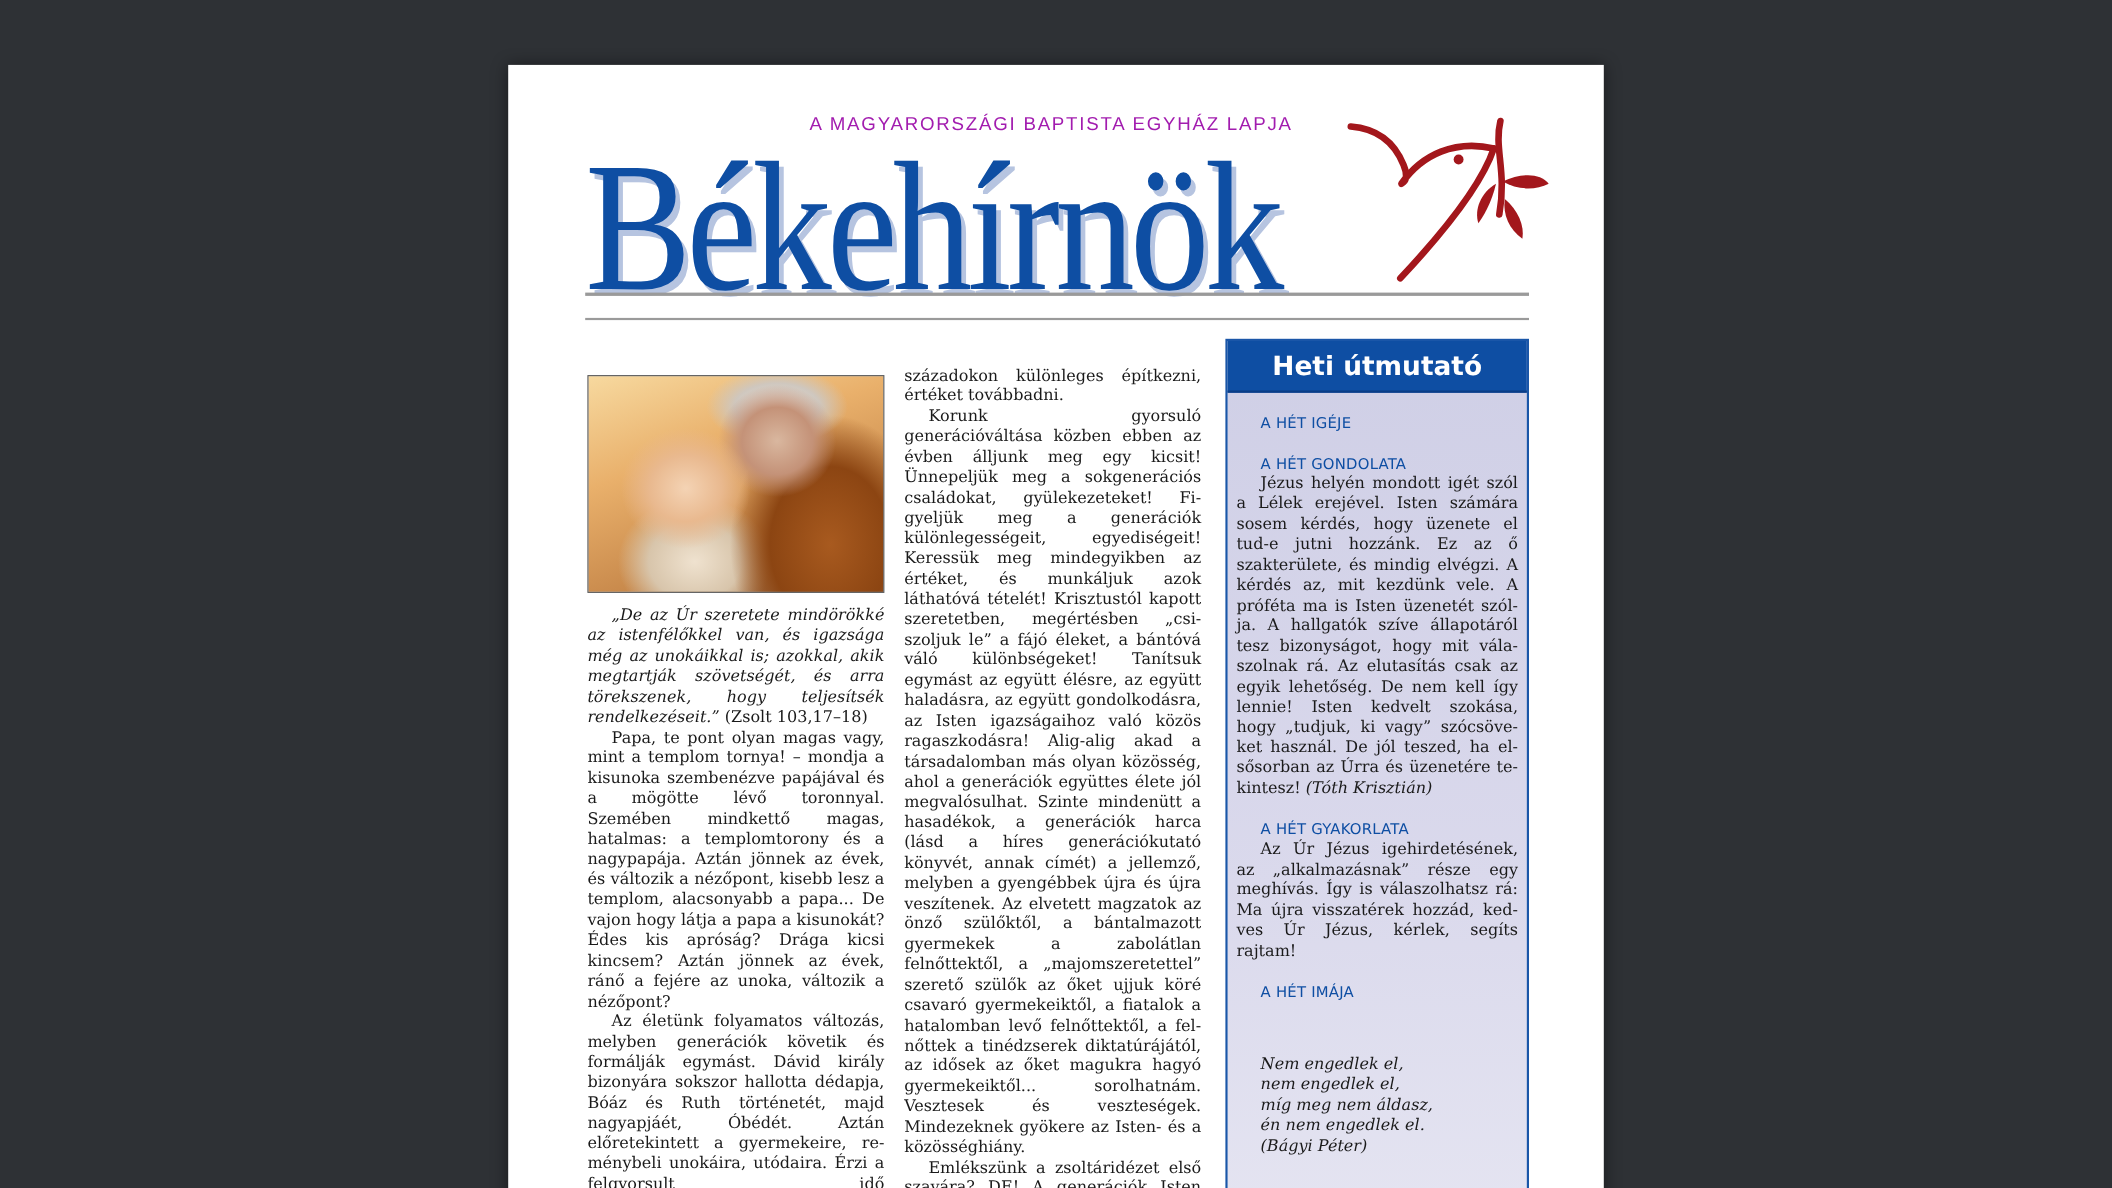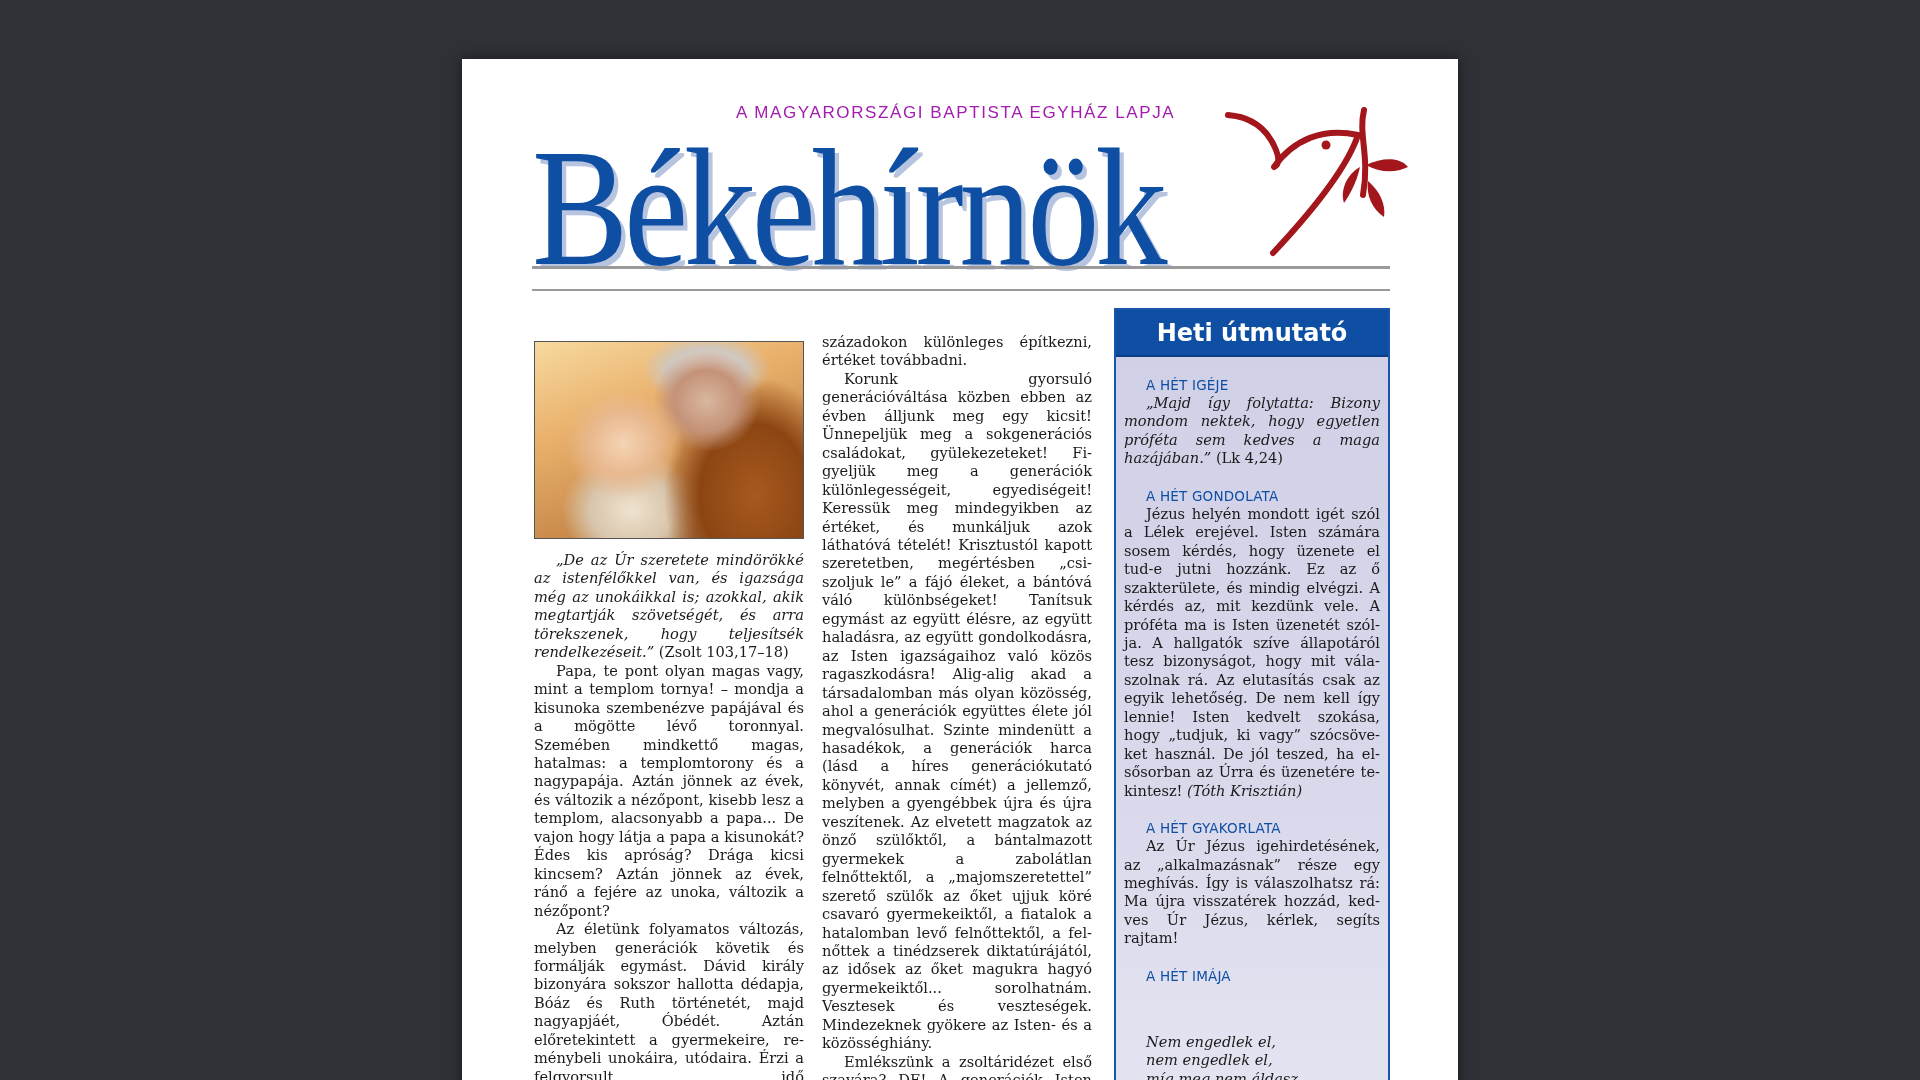--- a/index.html
+++ b/index.html
@@ -157,21 +157,20 @@
     <p>Korunk gyorsuló generációváltása közben ebben az évben álljunk meg egy kicsit! Ünnepeljük meg a sokgene­rációs családokat, gyülekezeteket! Fi­gyeljük meg a generációk különleges­ségeit, egyediségeit! Keressük meg mindegyikben az értéket, és munkál­juk azok láthatóvá tételét! Krisztustól kapott szeretetben, megértésben „csi­szoljuk le” a fájó éleket, a bántóvá váló különbségeket! Tanítsuk egymást az együtt élésre, az együtt haladásra, az együtt gondolkodásra, az Isten igazsá­gaihoz való közös ragaszkodásra! Alig-alig akad a társadalomban más olyan közösség, ahol a generációk együttes élete jól megvalósulhat. Szin­te mindenütt a hasadékok, a generáci­ók harca (lásd a híres generációkutató könyvét, annak címét) a jellemző, melyben a gyengébbek újra és újra ve­szítenek. Az elvetett magzatok az önző szülőktől, a bántalmazott gyermekek a zabolátlan felnőttektől, a „majomsze­retettel” szerető szülők az őket ujjuk köré csavaró gyermekeiktől, a fiatalok a hatalomban levő felnőttektől, a fel­nőttek a tinédzserek diktatúrájától, az idősek az őket magukra hagyó gyer­mekeiktől... sorolhatnám. Vesztesek és veszteségek. Mindezeknek gyökere az Isten- és a közösséghiány.</p>
     <p>Emlékszünk a zsoltáridézet első szavára? DE! A generációk Isten sze­rinti közössége válasz! Arra adott erős válaszüzenet, amit a bűn miatti romlás hoz létre a társadalom szöve­tében. Mint egy elburjánzó rákos sejt, melyet a megfelelő kezelés el­</p>
   </div>
 
   <aside class="sidebar">
     <div class="sidebar-head">Heti útmutató</div>
     <div class="sb-body">
 
       <div class="sb-section">
         <div class="sb-head">A HÉT IGÉJE</div>
-        <div class="sb-text it"><span>„Majd így folytatta: Bizony mon­dom nektek, hogy egyetlen próféta sem kedves a maga hazájában.”</span><span class="norm"> (Lk 4,24)</span></div>
       </div>
 
       <div class="sb-section">
         <div class="sb-head">A HÉT GONDOLATA</div>
         <div class="sb-text"><span>Jézus helyén mondott igét szól a Lélek erejével. Isten szá­mára sosem kérdés, hogy üzene­te el tud-e jutni hozzánk. Ez az ő szakterülete, és mindig elvégzi. A kérdés az, mit kezdünk vele. A próféta ma is Isten üzenetét szól­ja. A hallgatók szíve állapotáról tesz bizonyságot, hogy mit vála­szolnak rá. Az elutasítás csak az egyik lehetőség. De nem kell így lennie! Isten kedvelt szokása, hogy „tudjuk, ki vagy” szócsöve­ket használ. De jól teszed, ha el­sősorban az Úrra és üzenetére te­kintesz! </span><span class="sb-author">(Tóth Krisztián)</span></div>
       </div>
 
       <div class="sb-section">
         <div class="sb-head">A HÉT GYAKORLATA</div>
         <div class="sb-text">Az Úr Jézus igehirdetésének, az „alkalmazásnak” része egy meghívás. Így is válaszolhatsz rá: Ma újra visszatérek hozzád, ked­ves Úr Jézus, kérlek, segíts rajtam!</div>

